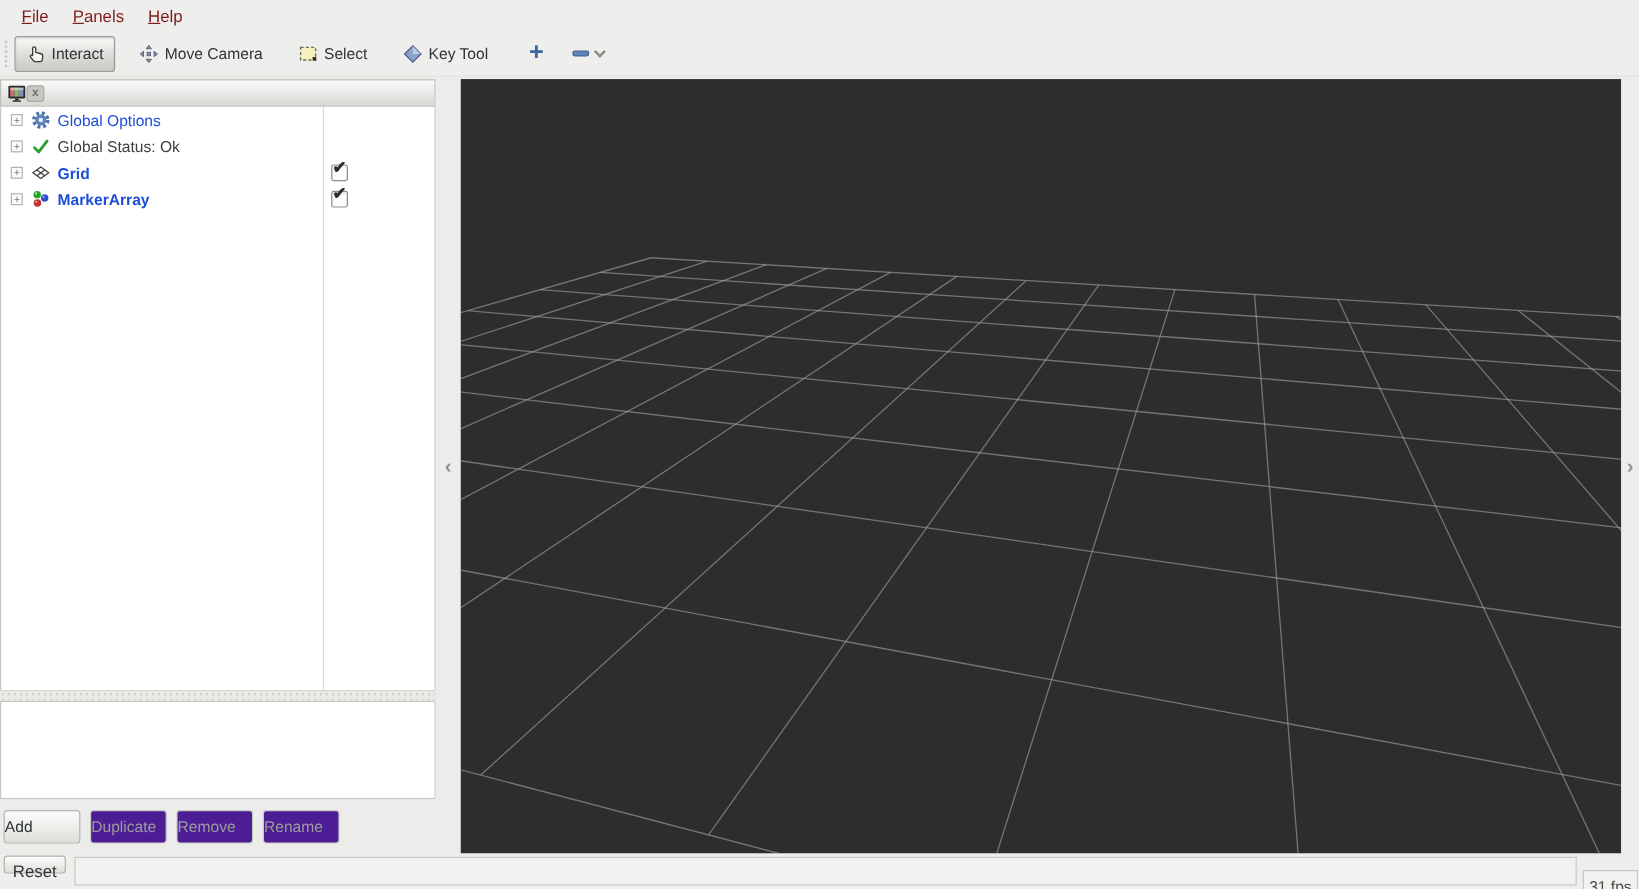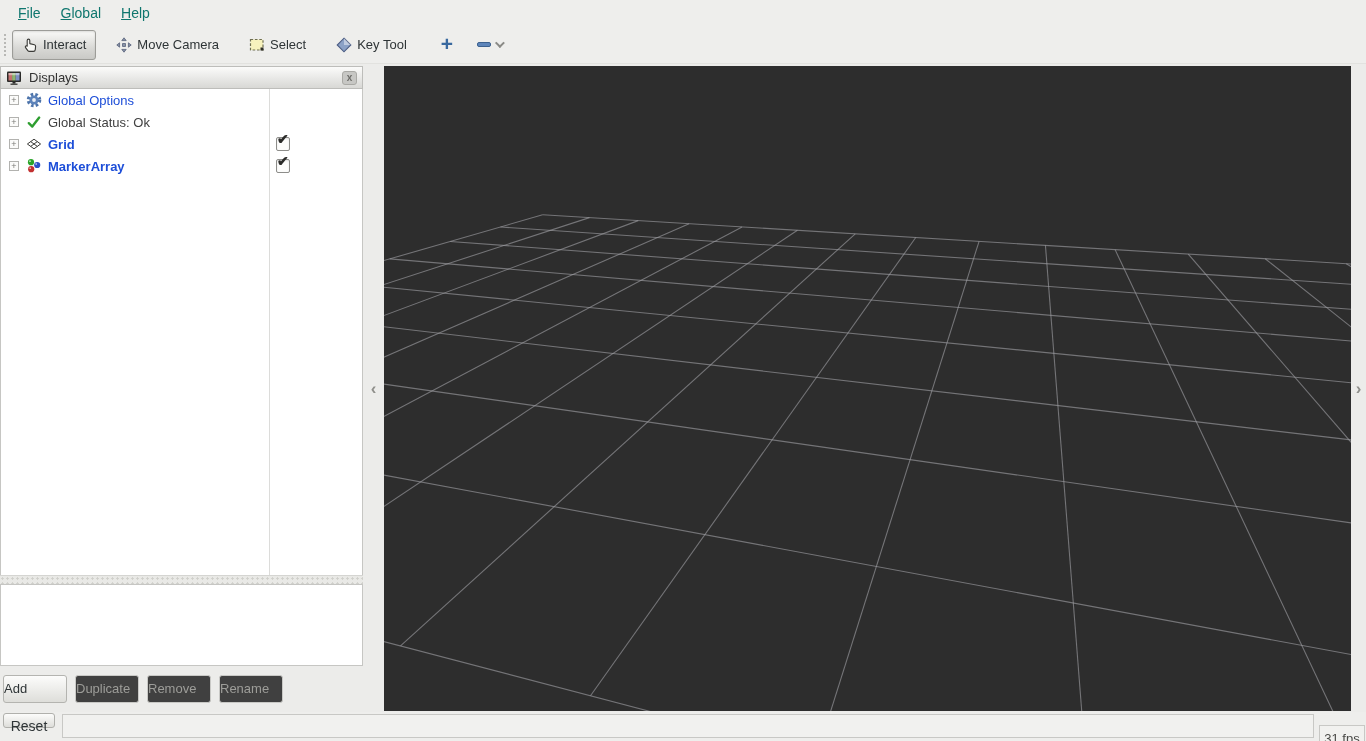--- a/index.html
+++ b/index.html
@@ -1,21 +1,21 @@
 <!DOCTYPE html>
 <html><head>
 <meta charset="utf-8">
 <style>
   * { margin:0; padding:0; box-sizing:border-box; }
   html,body { width:1366px; height:741px; }
   body { font-family:"Liberation Sans", sans-serif; background:#eeeeec; position:relative; overflow:hidden; color:#2e3436; }
 
   
   .menubar { position:absolute; left:0; top:0; width:1366px; height:26px; background:#eeeeec; display:flex; align-items:center; padding-left:8px; }
-  .menu-item { display:inline-block; padding:3px 10px; font-size:14px; color:#0f766e; cursor:default; }
+  .menu-item { display:inline-block; padding:3px 10px; font-size:14px; color:#7f1d1d; cursor:default; }
   .menu-item::first-letter { text-decoration:underline; }
 
   
   .toolbar { position:absolute; left:0; top:26px; width:1366px; height:38px; background:#eeeeec; display:flex; align-items:center; border-bottom:1px solid #e2e2df; }
   .tb-handle { width:5px; height:26px; margin-left:3px; margin-right:4px;
       background-image:radial-gradient(#b8b8b5 34%, transparent 36%); background-size:4px 4px; background-position:0 1px; }
   .tool-btn { display:flex; align-items:center; gap:5px; font-size:13px; color:#2e3436; padding:6px 9px; border-radius:3px; border:1px solid transparent; margin-right:10px; }
   .tool-btn.pressed { background:linear-gradient(#fafaf8, #d9d9d6 60%, #c9c9c6); border:1px solid #9c9c98; box-shadow:inset 0 1px 2px rgba(0,0,0,.12); }
   .tool-ico { width:16px; height:16px; display:inline-block; flex:0 0 16px; }
   .plus-glyph { font-size:21px; font-weight:bold; color:#39699f; line-height:14px; margin:0 6px 2px 14px; }
@@ -42,21 +42,21 @@
   .row-label.dark { color:#404040; }
   .row-label.link { color:#1d4ed8; font-weight:bold; }
   .checkbox { position:absolute; left:275px; top:4px; width:14px; height:14px; background:#fdfdfc; border:1px solid #8d8d8a; border-radius:2px; box-shadow:inset 0 1px 2px rgba(0,0,0,.1); }
   .checkbox .mark { position:absolute; left:0px; top:-7px; font-size:14px; font-weight:bold; color:#2b2b29; }
 
   .tree-splitter { height:9px; background:#e9e9e6; background-image:radial-gradient(#cfcfcb 28%, transparent 30%); background-size:5px 5px; border-top:1px solid #d5d5d2; }
   .desc-box { height:82px; background:#ffffff; border:1px solid #c6c6c3; }
   .panel-actions { display:flex; gap:8px; margin:9px 0 0 3px; }
   .btn { width:64px; height:28px; font-size:13px; border-radius:3px; text-align:left; line-height:26px; }
   .btn.enabled { background:linear-gradient(#fcfcfb,#dededa); border:1px solid #b4b4b0; color:#2e3436; }
-  .btn.disabled { background:#404040; border:1px solid #c9c9c6; color:#9d9d99; }
+  .btn.disabled { background:#4c1d95; border:1px solid #c9c9c6; color:#9d9d99; }
 
   
   .gutter { position:absolute; top:66px; height:645px; background:#ececea; display:flex; align-items:center; justify-content:center; }
   .gutter-left { left:363px; width:21px; }
   .gutter-right { left:1351px; width:15px; }
   .gutter .chev { color:#8f8f8b; font-size:17px; font-weight:bold; line-height:1; }
 
   .viewport { position:absolute; left:384px; top:66px; width:967px; height:645px; background:#2d2d2d; overflow:hidden; }
   .viewport svg { display:block; }
 
@@ -64,21 +64,21 @@
   .statusbar { position:absolute; left:0; top:712px; width:1366px; height:29px; background:#eeeeec; }
   .reset-btn { position:absolute; left:3px; top:1px; width:52px; height:15px; background:linear-gradient(#fcfcfb,#dededa); border:1px solid #b0b0ac; border-radius:3px; font-size:14px; color:#2e3436; text-align:center; line-height:24px; }
   .status-msg { position:absolute; left:62px; top:2px; width:1252px; height:24px; background:#f1f1ef; border:1px solid #c8c8c5; }
   .fps-box { position:absolute; left:1319px; top:1px; width:46px; height:26px; background:#f1f1ef; border:1px solid #c8c8c5; font-size:13px; color:#4a4a47; display:flex; align-items:center; justify-content:center;margin-top:12px; }
 </style>
 </head>
 <body>
 
 <div class="menubar">
   <span class="menu-item">File</span>
-  <span class="menu-item">Global</span>
+  <span class="menu-item">Panels</span>
   <span class="menu-item">Help</span>
 </div>
 
 <div class="toolbar">
   <div class="tb-handle"></div>
 
   <div class="tool-btn pressed">
     <svg class="tool-ico" viewBox="0 0 16 16">
       <path d="M5.2 7.2 V3.4 a1.3 1.3 0 0 1 2.6 0 V6.6 l4.6 1.2 a1.6 1.6 0 0 1 1.2 1.6 l-.3 3.2 a2 2 0 0 1-2 1.8 H7.4 a2 2 0 0 1-1.6-.8 L3.4 10.4 a1.1 1.1 0 0 1 1.8-1.2 z" fill="#f6f6f3" stroke="#3a3a37" stroke-width="1.1" stroke-linejoin="round"></path>
     </svg>
@@ -128,21 +128,20 @@
   <div class="panel-titlebar">
     <svg width="16" height="16" viewBox="0 0 16 16">
       <rect x="1" y="1.5" width="14" height="10.5" rx="1" fill="#2b2b29"></rect>
       <rect x="2.5" y="3" width="3.6" height="7.5" fill="#c4706e"></rect>
       <rect x="6.1" y="3" width="3.6" height="7.5" fill="#8fb470"></rect>
       <rect x="9.7" y="3" width="3.8" height="7.5" fill="#7e8fc4"></rect>
       <rect x="2.5" y="3" width="11" height="2.2" fill="rgba(255,255,255,0.45)"></rect>
       <rect x="6.5" y="12" width="3" height="1.6" fill="#2b2b29"></rect>
       <rect x="4.5" y="13.6" width="7" height="1.2" fill="#2b2b29"></rect>
     </svg>
-    <span class="panel-title">Displays</span>
     <div class="panel-close">x</div>
   </div>
 
   <div class="tree-area">
     <div class="tree-colsep"></div>
 
     <div class="tree-row">
       <div class="expander">+</div>
       <svg class="row-ico" viewBox="0 0 16 16">
         <circle cx="8" cy="8" r="5.6" fill="none" stroke="#4d74ab" stroke-width="3.4" stroke-dasharray="2.4 2.1"></circle>

